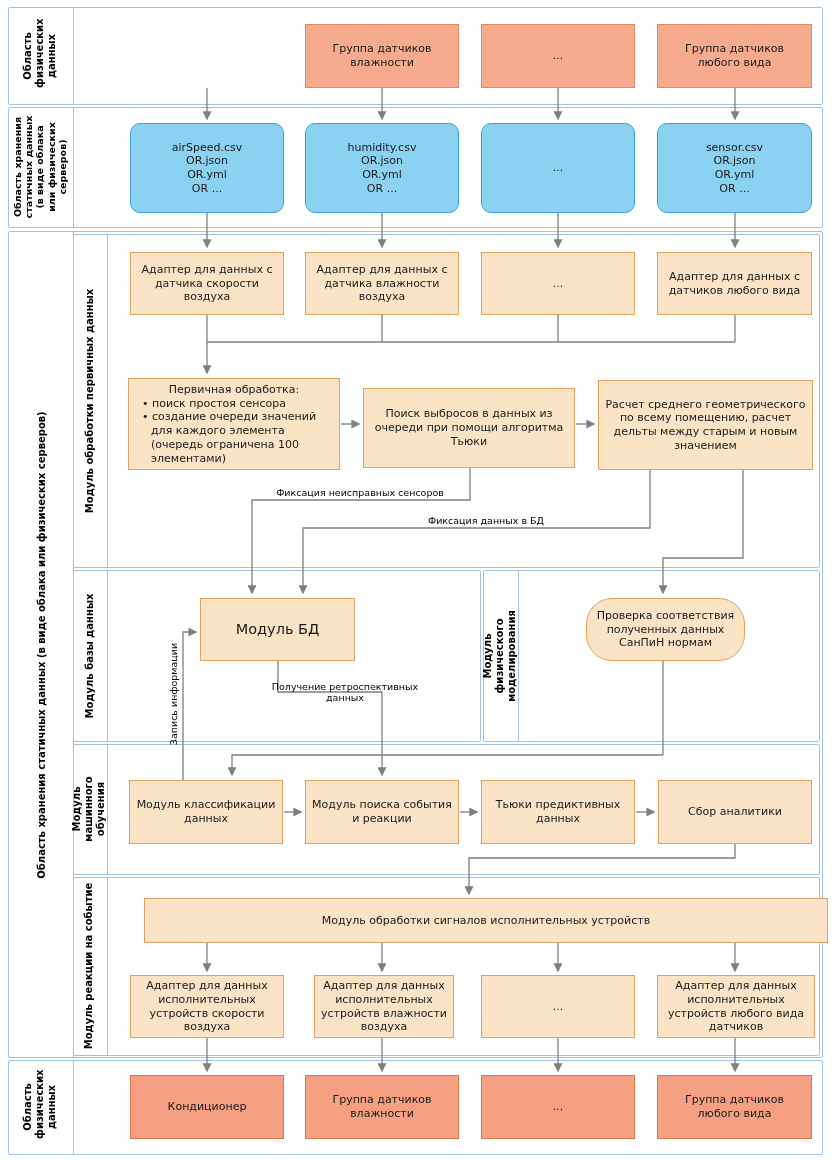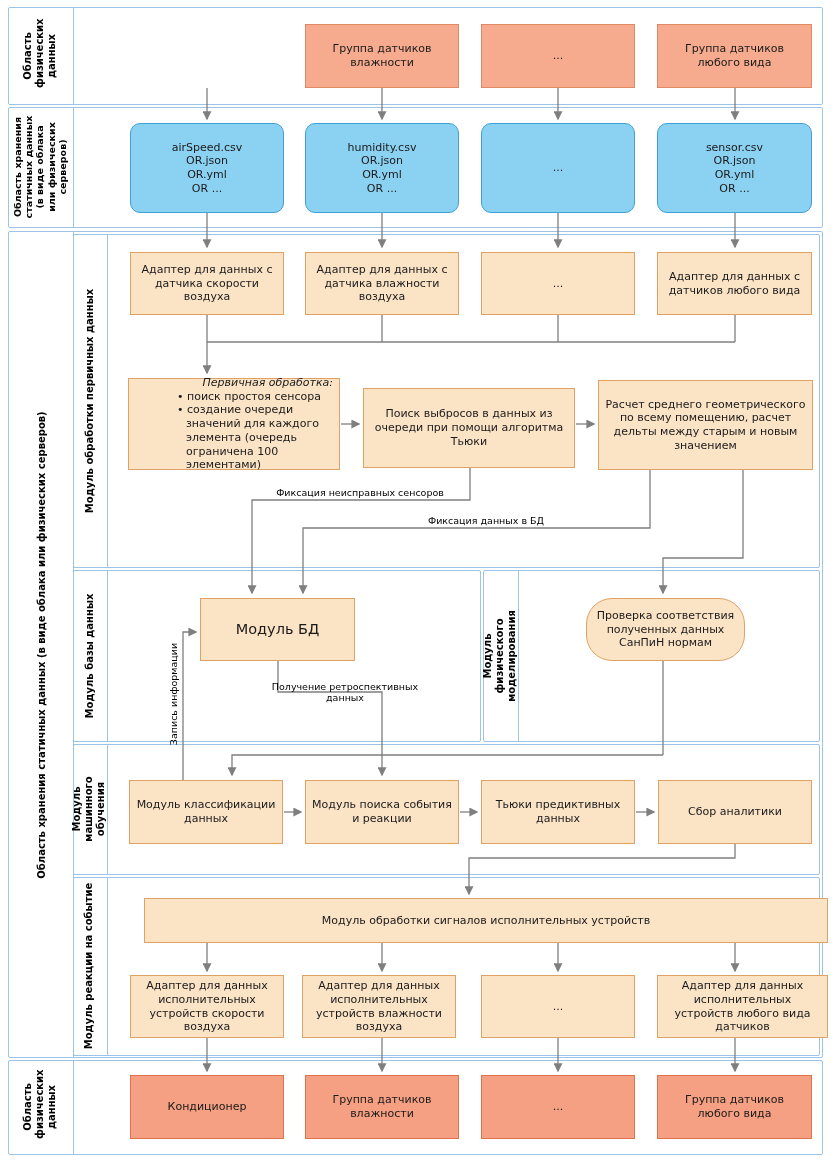--- a/index.html
+++ b/index.html
@@ -11,22 +11,22 @@
           transform:translate(-50%,-50%) rotate(-90deg);}
   .vlabel.nowrap{white-space:nowrap;}
   .box{position:absolute;display:flex;align-items:center;justify-content:center;text-align:center;
        font-size:11px;line-height:1.25;box-sizing:border-box;padding:4px 6px;border:1px solid;z-index:3;}
   .sensor{background:#f6ab8e;border-color:#e08a63;}
   .device{background:#f5a083;border-color:#df714b;}
   .file{background:#8bd1f1;border-color:#42a0d8;white-space:pre-line;border-radius:10px;}
   .module{background:#fbe3c6;border-color:#dfa263;}
   .db-big{font-size:14.5px;}
   .pp{flex-direction:column;align-items:stretch;justify-content:center;}
-  .pp .pp-title{text-align:right;font-style:italic;}
-  .pp .pp-bullet{text-align:left;padding-left:16px;text-indent:-9px;margin-left:35px;}
+  .pp .pp-title{text-align:center;}
+  .pp .pp-bullet{text-align:left;padding-left:16px;text-indent:-9px;}
   .elabel{position:absolute;font-size:9.5px;color:#000;transform:translate(-50%,-100%);white-space:nowrap;z-index:4;}
   .elabel-c{position:absolute;font-size:9.5px;color:#000;transform:translate(-50%,-50%);width:150px;text-align:center;line-height:1.2;z-index:4;}
   .elabel-v{position:absolute;font-size:9.5px;color:#000;transform:translate(-50%,-50%) rotate(-90deg);white-space:nowrap;z-index:4;}
   svg.wires{position:absolute;left:0;top:0;z-index:2;}
   svg.wires polyline{fill:none;stroke:#7f7f7f;stroke-width:1.3px;}
 </style>
 </head>
 <body>
 
 <div id="canvas">
@@ -162,22 +162,22 @@
   <div class="box module db-big" style="left:200px;top:598px;width:155px;height:63px;">Модуль БД</div>
   <div class="box module" style="left:586px;top:598px;width:159px;height:63px;border-radius:26px;">Проверка соответствия полученных данных СанПиН нормам</div>
 
   <div class="box module" style="left:129px;top:780px;width:154px;height:64px;">Модуль классификации данных</div>
   <div class="box module" style="left:305px;top:780px;width:154px;height:64px;">Модуль поиска события и реакции</div>
   <div class="box module" style="left:481px;top:780px;width:154px;height:64px;">Тьюки предиктивных данных</div>
   <div class="box module" style="left:658px;top:780px;width:154px;height:64px;">Сбор аналитики</div>
 
   <div class="box module" style="left:144px;top:898px;width:684px;height:45px;">Модуль обработки сигналов исполнительных устройств</div>
   <div class="box module" style="left:130px;top:975px;width:154px;height:63px;">Адаптер для данных исполнительных устройств скорости воздуха</div>
-  <div class="box module" style="left:302px;top:975px;width:154px;height:63px;">Адаптер для данных исполнительных устройств влажности воздуха</div>
+  <div class="box module" style="left:314px;top:975px;width:140px;height:63px;">Адаптер для данных исполнительных устройств влажности воздуха</div>
   <div class="box module" style="left:481px;top:975px;width:154px;height:63px;">...</div>
-  <div class="box module" style="left:657px;top:975px;width:171px;height:63px;">Адаптер для данных исполнительных устройств любого вида датчиков</div>
+  <div class="box module" style="left:657px;top:975px;width:158px;height:63px;">Адаптер для данных исполнительных устройств любого вида датчиков</div>
 
   <div class="box device" style="left:130px;top:1075px;width:154px;height:64px;">Кондиционер</div>
   <div class="box device" style="left:305px;top:1075px;width:154px;height:64px;">Группа датчиков влажности</div>
   <div class="box device" style="left:481px;top:1075px;width:154px;height:64px;">...</div>
   <div class="box device" style="left:657px;top:1075px;width:155px;height:64px;">Группа датчиков любого вида</div>
 
 </div>
 
 </body></html>

